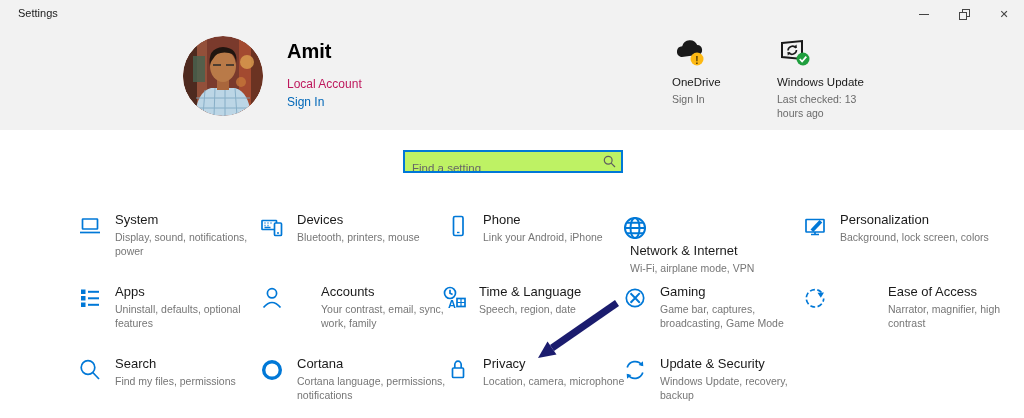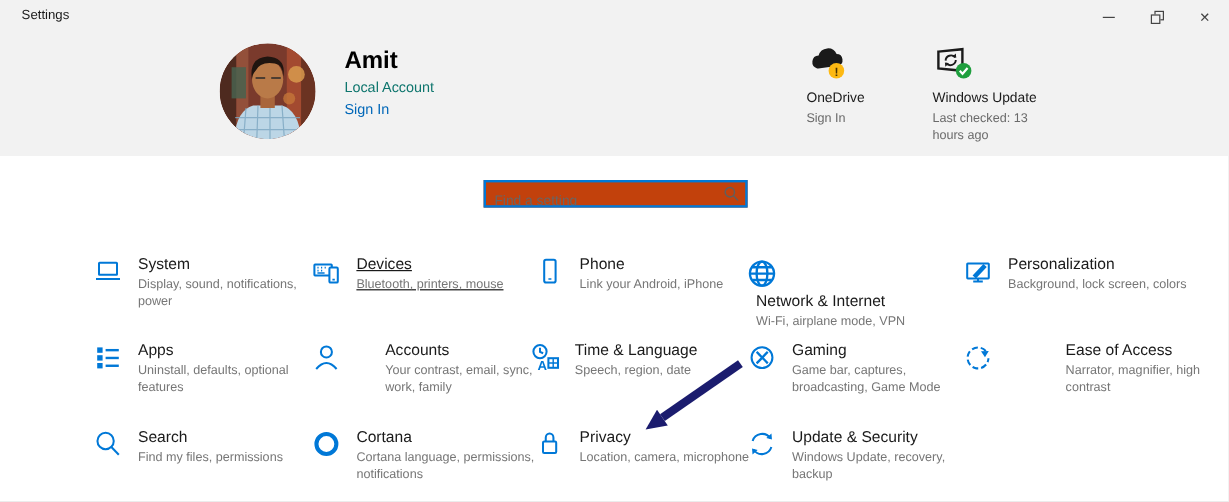--- a/index.html
+++ b/index.html
@@ -18,35 +18,35 @@
   .win-btn { width:40px; height:28px; display:flex; align-items:center; justify-content:center; color:#444; font-size:11px; cursor:default; }
   .min-line { display:block; width:10px; border-top:1px solid #444; }
   .restore-box { position:relative; width:11px; height:11px; }
   .restore-box .back { position:absolute; top:0; right:0; width:8px; height:8px; border:1px solid #444; background:transparent; }
   .restore-box .front { position:absolute; bottom:0; left:0; width:8px; height:8px; border:1px solid #444; background:#f2f2f2; }
 
   .profile { position:absolute; left:183px; top:36px; display:flex; cursor:default; }
   .avatar { width:80px; height:80px; border-radius:50%; overflow:hidden; flex:0 0 80px; }
   .profile-text { margin-left:24px; padding-top:3px; }
   .user-name { font-size:20px; font-weight:bold; color:#000; line-height:24px; }
-  .account-type { font-size:12px; color:#0f766e; margin-top:3px; }
+  .account-type { font-size:12px; color:#be185d; margin-top:14px; }
   .signin-link { font-size:12px; color:#0067b8; margin-top:4px; cursor:pointer; }
 
   .hero-block { position:absolute; top:38px; cursor:default; }
   .hero-block .hb-icon { height:30px; margin-bottom:8px; }
   .hb-title { font-size:11.5px; color:#1a1a1a; margin-top:2px; }
   .hb-status { font-size:10.5px; color:#6a6a6a; margin-top:4px; line-height:14px; }
   #onedrive { left:672px; }
   #winupdate { left:777px; }
   #winupdate .hb-status { width:88px; }
 
   
   .search-wrap { position:absolute; left:403px; top:150px; width:220px; height:23px; }
   .search-input {
-    width:100%; height:100%; border:2px solid #0078d7; background:#c2410c;
+    width:100%; height:100%; border:2px solid #0078d7; background:#bef264;
     font-family:"Liberation Sans","DejaVu Sans",sans-serif;
     font-size:11.5px; color:#1a1a1a; padding:12px 26px 0 7px; outline:none;
   }
   .search-input::placeholder { color:#666; }
   .search-glass { position:absolute; right:7px; top:5px; pointer-events:none; }
 
   
   .tile { position:absolute; display:flex; align-items:flex-start; width:182px; cursor:pointer; }
   .tile .t-icon { width:30px; flex:0 0 30px; margin-top:1px; }
   .tile .t-text { margin-left:10px; }
@@ -153,21 +153,21 @@
     <svg class="t-icon blueicon" width="30" height="26" viewBox="0 0 26 26">
       <rect x="5.5" y="6" width="15" height="10" rx="0.5"></rect>
         <path d="M3 19.5 h20"></path>
     </svg>
     <div class="t-text">
         <div class="t-title">System</div>
     <div class="t-sub">Display, sound, notifications, power</div>
       </div>
   </div>
 
-  <div class="tile" style="left:257px;top:212px;text-decoration:underline;">
+  <div class="tile" style="left:257px;top:212px;">
     <svg class="t-icon blueicon" width="30" height="26" viewBox="0 0 26 26">
       <rect x="3" y="7.5" width="14.5" height="9" rx="0.5"></rect>
       <path d="M5.5 10 h1 M8.5 10 h1 M11.5 10 h1 M5.5 12.5 h1 M8.5 12.5 h1 M5.5 14.5 h6" stroke-width="1.3"></path>
       <rect x="15.5" y="10" width="7" height="12.5" rx="1" fill="#fff"></rect>
       <path d="M18 20 h2" stroke-width="1.3"></path>
     </svg>
     <div class="t-text">
         <div class="t-title">Devices</div>
     <div class="t-sub">Bluetooth, printers, mouse</div>
       </div>

